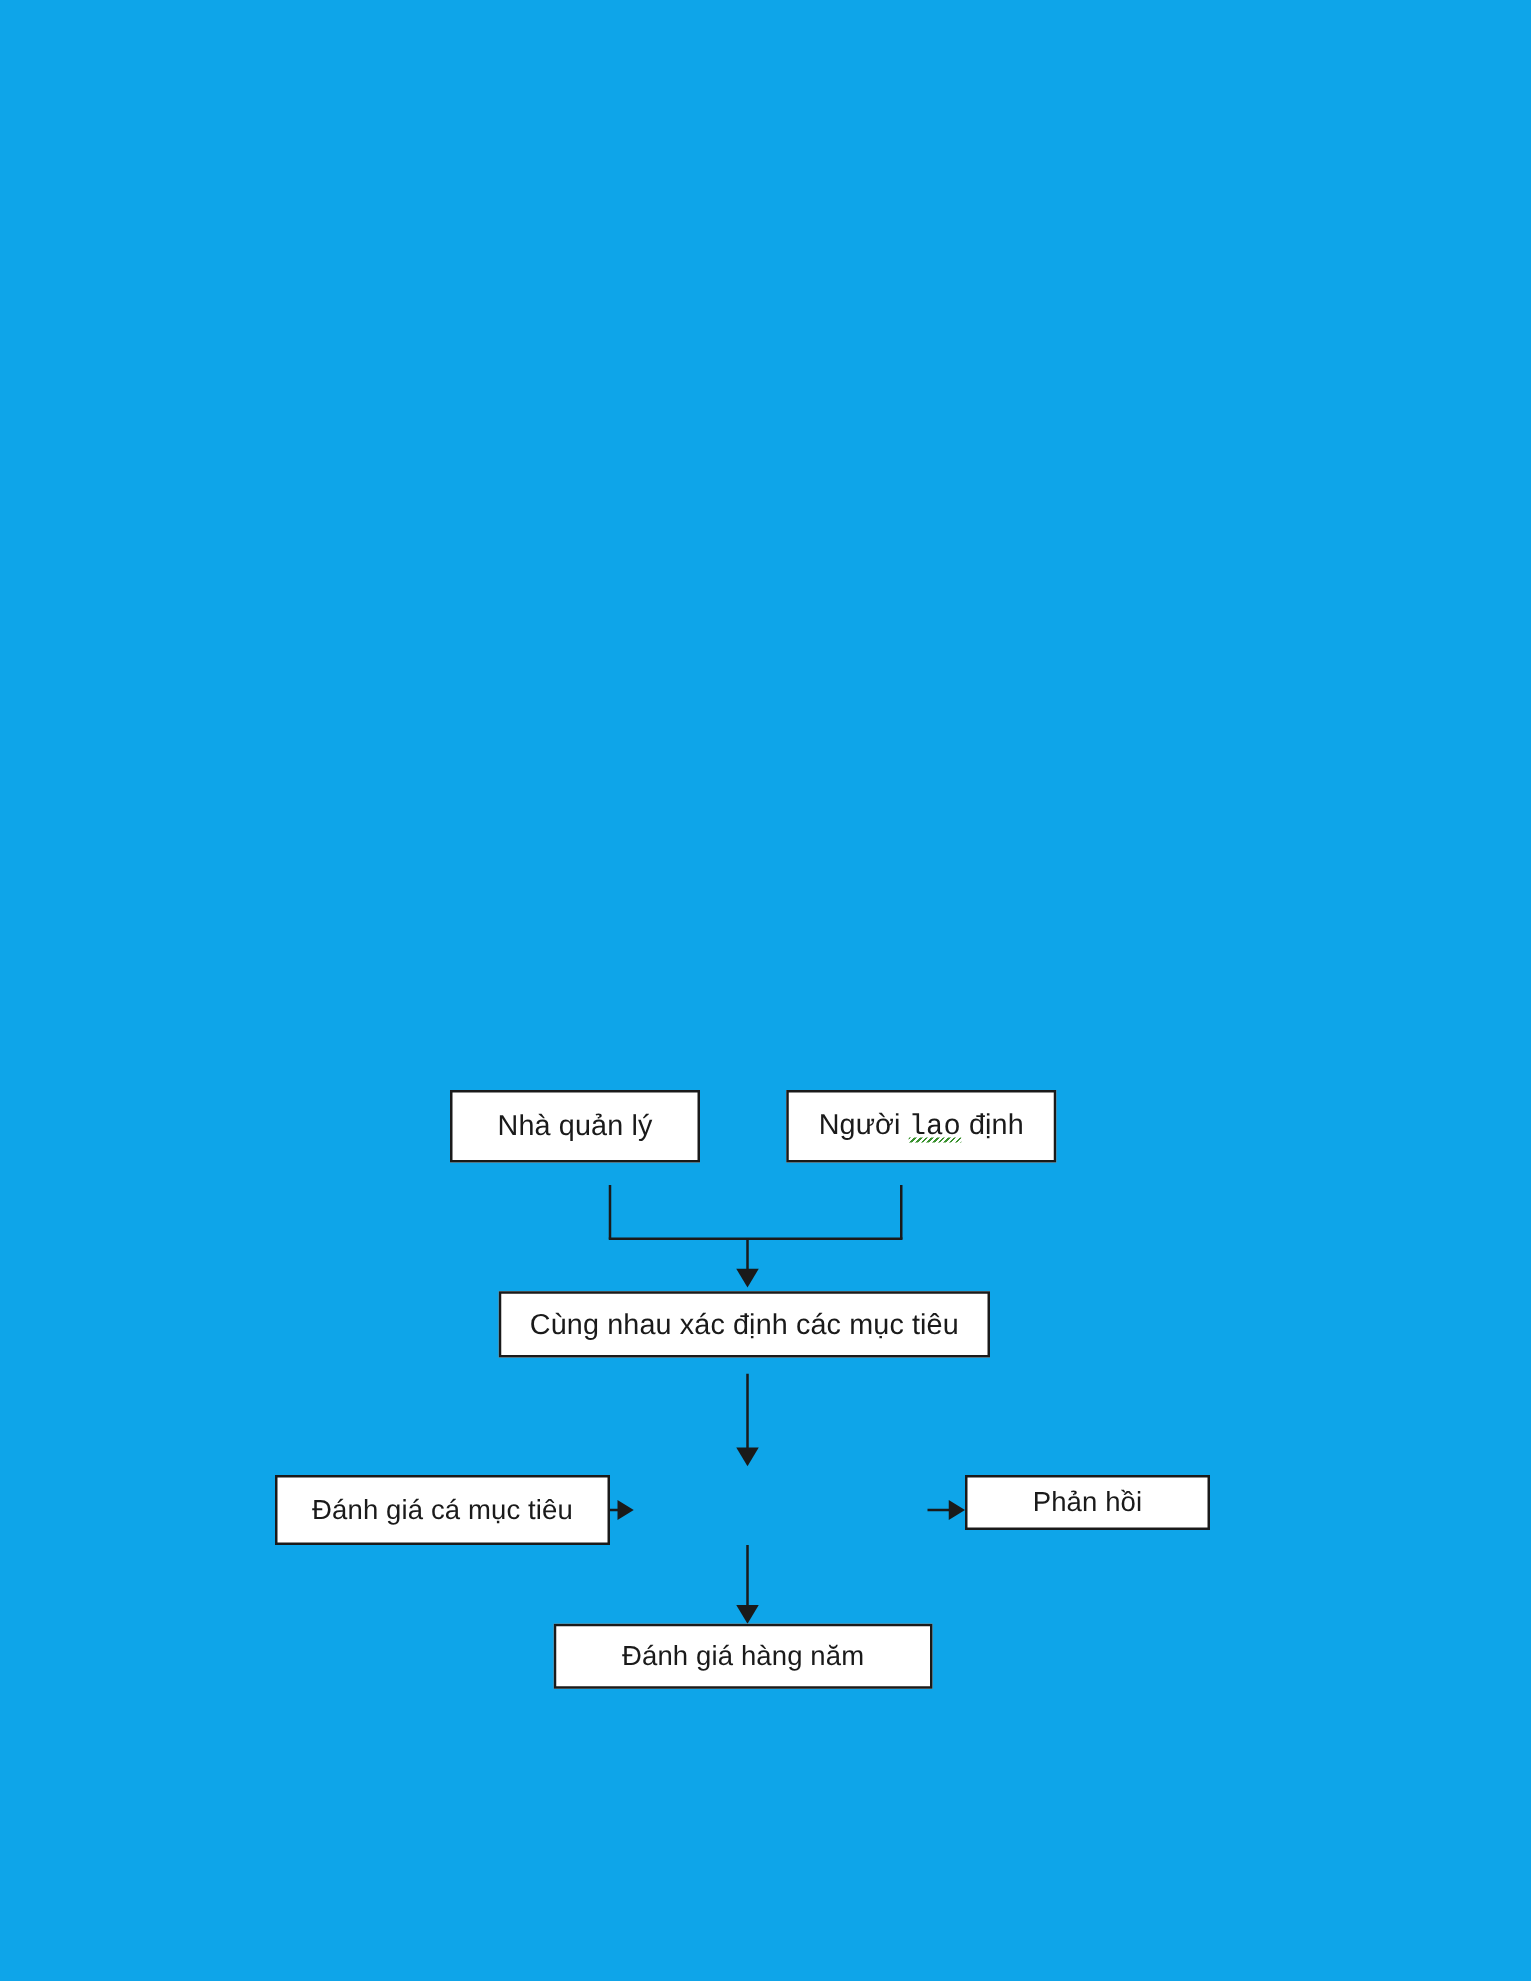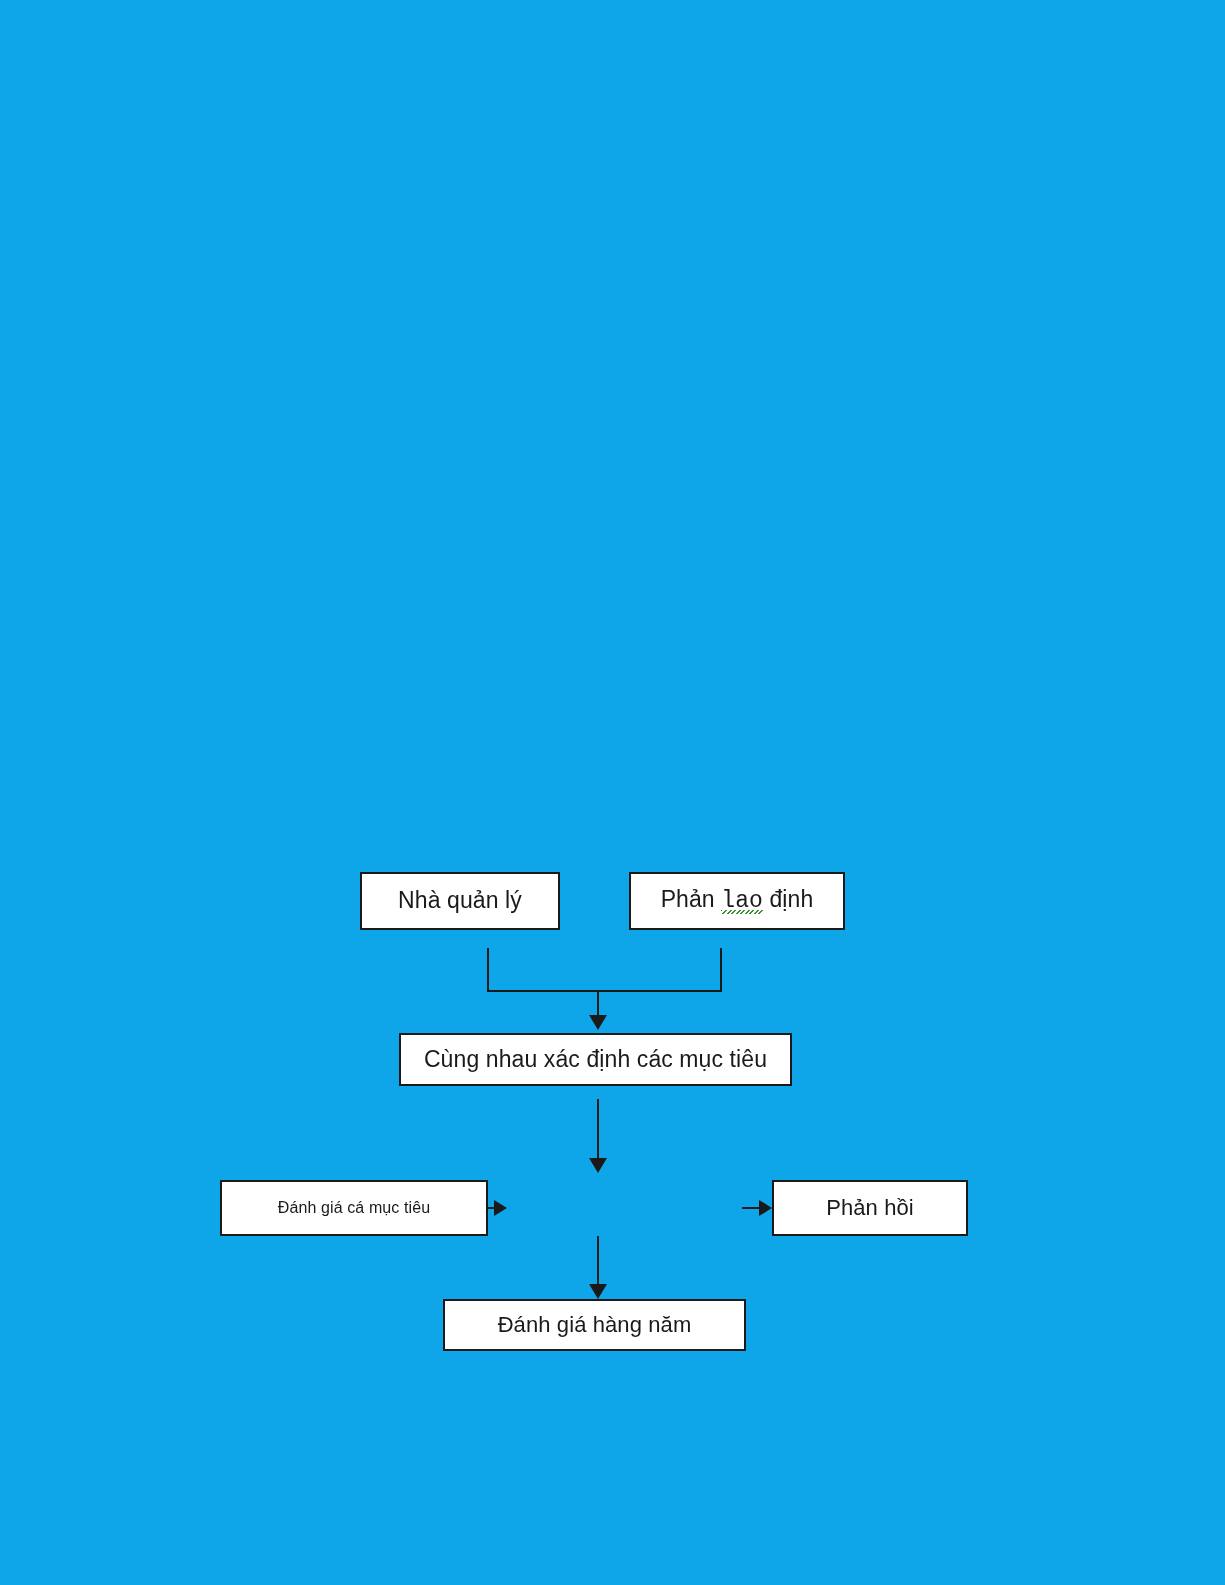--- a/index.html
+++ b/index.html
@@ -89,48 +89,48 @@
 <body>
 
 <div id="page">
   <div id="diagram">
 
     <div class="node" style="left:360px; top:872px; width:200px; height:58px;">
       <span class="node-label">Nhà quản lý</span>
     </div>
 
     <div class="node" style="left:629px; top:872px; width:216px; height:58px;">
-      <span class="node-label"><span>Phản </span><span class="spellcheck">lao</span><span> định</span></span>
+      <span class="node-label"><span>Người </span><span class="spellcheck">lao</span><span> định</span></span>
     </div>
 
     <div class="edge-line edge-v" style="left:487px; top:948px; height:43px;"></div>
     <div class="edge-line edge-v" style="left:720px; top:948px; height:43px;"></div>
     <div class="edge-line edge-h" style="left:487px; top:990px; width:235px;"></div>
     <div class="edge-line edge-v" style="left:597px; top:991px; height:27px;"></div>
     <div class="arrow-down" style="left:589px; top:1015px;"></div>
 
     <div class="node" style="left:399px; top:1033px; width:393px; height:53px;">
       <span class="node-label">Cùng nhau xác định các mục tiêu</span>
     </div>
 
     <div class="edge-line edge-v" style="left:597px; top:1099px; height:62px;"></div>
     <div class="arrow-down" style="left:589px; top:1158px;"></div>
 
-    <div class="node" style="left:220px; top:1180px; width:268px; height:56px; font-size:16px;">
+    <div class="node" style="left:220px; top:1180px; width:268px; height:56px; font-size:22px;">
       <span class="node-label">Đánh giá cá mục tiêu</span>
     </div>
 
     <div class="arrow-right" style="left:494px; top:1200px;"></div>
     <div class="edge-line edge-h" style="left:488px; top:1207px; width:8px;"></div>
 
 
     <div class="edge-line edge-h" style="left:742px; top:1207px; width:20px;"></div>
     <div class="arrow-right" style="left:759px; top:1200px;"></div>
 
-    <div class="node" style="left:772px; top:1180px; width:196px; height:56px; font-size:22px;">
+    <div class="node" style="left:772px; top:1180px; width:196px; height:44px; font-size:22px;">
       <span class="node-label">Phản hồi</span>
     </div>
 
     <div class="edge-line edge-v" style="left:597px; top:1236px; height:50px;"></div>
     <div class="arrow-down" style="left:589px; top:1284px;"></div>
 
     <div class="node" style="left:443px; top:1299px; width:303px; height:52px; font-size:22px;">
       <span class="node-label">Đánh giá hàng năm</span>
     </div>
 

